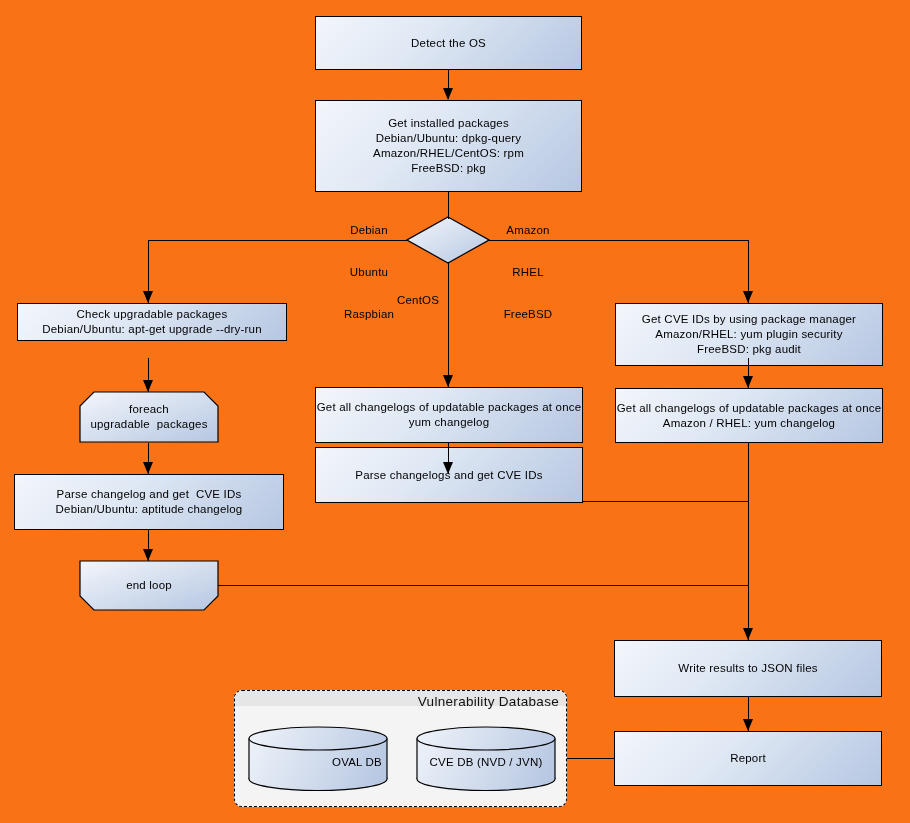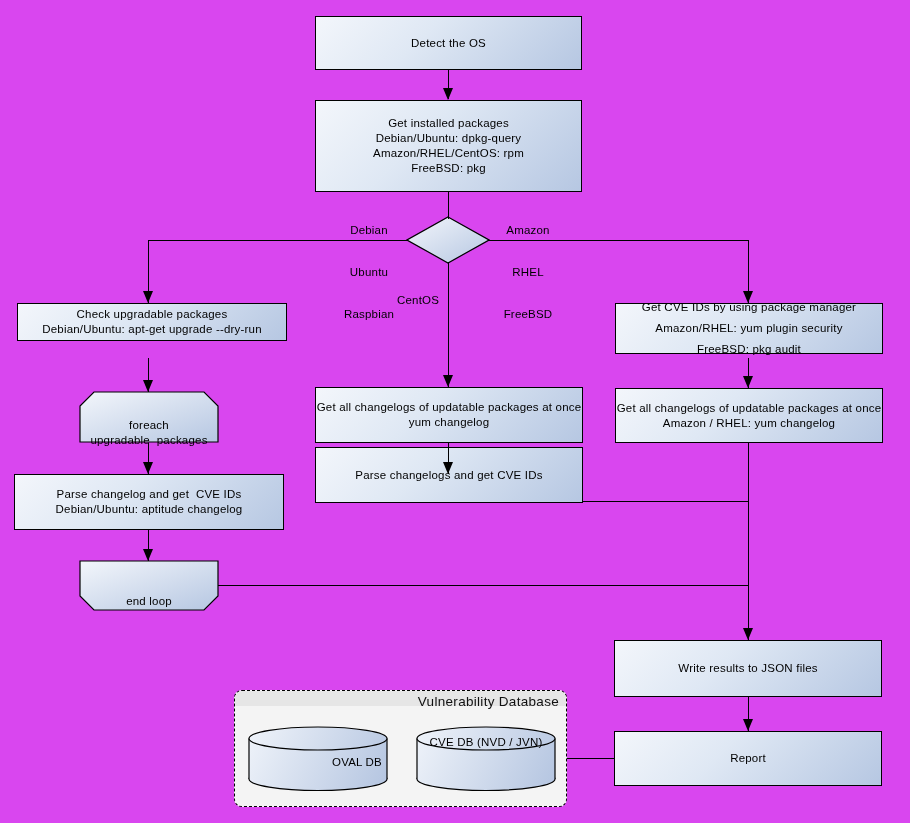--- a/index.html
+++ b/index.html
@@ -1,29 +1,29 @@
 <!DOCTYPE html>
 <html><head>
 <meta charset="utf-8">
 <style>
   html,body{margin:0;padding:0;background:#fff;}
   .stage{
-    position:relative;width:910px;height:823px;background:#d946ef;
+    position:relative;width:910px;height:823px;background:#f97316;
     font-family:"Liberation Sans", sans-serif;color:#000;overflow:hidden;
   }
   .node{
     position:absolute;box-sizing:border-box;
     border:1.2px solid #000;
     background:linear-gradient(135deg,#f3f6fb 0%,#dfe8f4 40%,#b6c7e2 100%);
     display:flex;flex-direction:column;align-items:center;justify-content:center;
     text-align:center;font-size:11.5px;line-height:15px;letter-spacing:0.2px;white-space:pre;
   }
   .shape-text{
     position:absolute;display:flex;flex-direction:column;align-items:center;justify-content:center;
-    text-align:center;font-size:11.5px;line-height:15px;letter-spacing:0.2px;white-space:pre;margin-top:16px;
+    text-align:center;font-size:11.5px;line-height:15px;letter-spacing:0.2px;white-space:pre;
   }
   .edge-label{
     position:absolute;text-align:center;font-size:11.5px;line-height:14px;letter-spacing:0.2px;white-space:pre;
   }
   .hl{position:absolute;height:1.2px;background:#000;}
   .vl{position:absolute;width:1.2px;background:#000;}
   .arr{position:absolute;width:0;height:0;border-left:5px solid transparent;border-right:5px solid transparent;border-top:12px solid #000;}
   .svg-shape{position:absolute;}
   .db-container{
     position:absolute;left:234px;top:690px;width:333px;height:117px;box-sizing:border-box;
@@ -65,21 +65,21 @@
 
   <div class="node" style="left:315px;top:387px;width:268px;height:56px;">
     <div>Get all changelogs of updatable packages at once</div>
     <div>yum changelog</div>
   </div>
 
   <div class="node" style="left:315px;top:447px;width:268px;height:56px;">
     <div>Parse changelogs and get CVE IDs</div>
   </div>
 
-  <div class="node" style="left:615px;top:303px;width:268px;height:51px;gap:6px;">
+  <div class="node" style="left:615px;top:303px;width:268px;height:63px;">
     <div>Get CVE IDs by using package manager</div>
     <div>Amazon/RHEL: yum plugin security</div>
     <div>FreeBSD: pkg audit</div>
   </div>
 
   <div class="node" style="left:615px;top:388px;width:268px;height:55px;">
     <div>Get all changelogs of updatable packages at once</div>
     <div>Amazon / RHEL: yum changelog</div>
   </div>
 
@@ -197,15 +197,15 @@
         <stop offset="0" stop-color="#f0f4fa"></stop>
           <stop offset="1" stop-color="#b3c4e0"></stop>
       </linearGradient>
     </defs>
     <ellipse cx="70" cy="53" rx="69" ry="11.5" fill="url(#gc2)" stroke="#000" stroke-width="1.2"></ellipse>
     <rect x="1" y="12.5" width="138" height="40.5" fill="url(#gc2)"></rect>
     <line x1="1" y1="12.5" x2="1" y2="53" stroke="#000" stroke-width="1.2"></line>
     <line x1="139" y1="12.5" x2="139" y2="53" stroke="#000" stroke-width="1.2"></line>
     <ellipse cx="70" cy="12.5" rx="69" ry="11.5" fill="url(#gc2)" stroke="#000" stroke-width="1.2"></ellipse>
   </svg>
-  <div class="cyl-label" style="left:416px;top:732px;width:140px;">CVE DB (NVD / JVN)</div>
+  <div class="cyl-label" style="left:416px;top:752px;width:140px;">CVE DB (NVD / JVN)</div>
 
 </div>
 
 </body></html>

